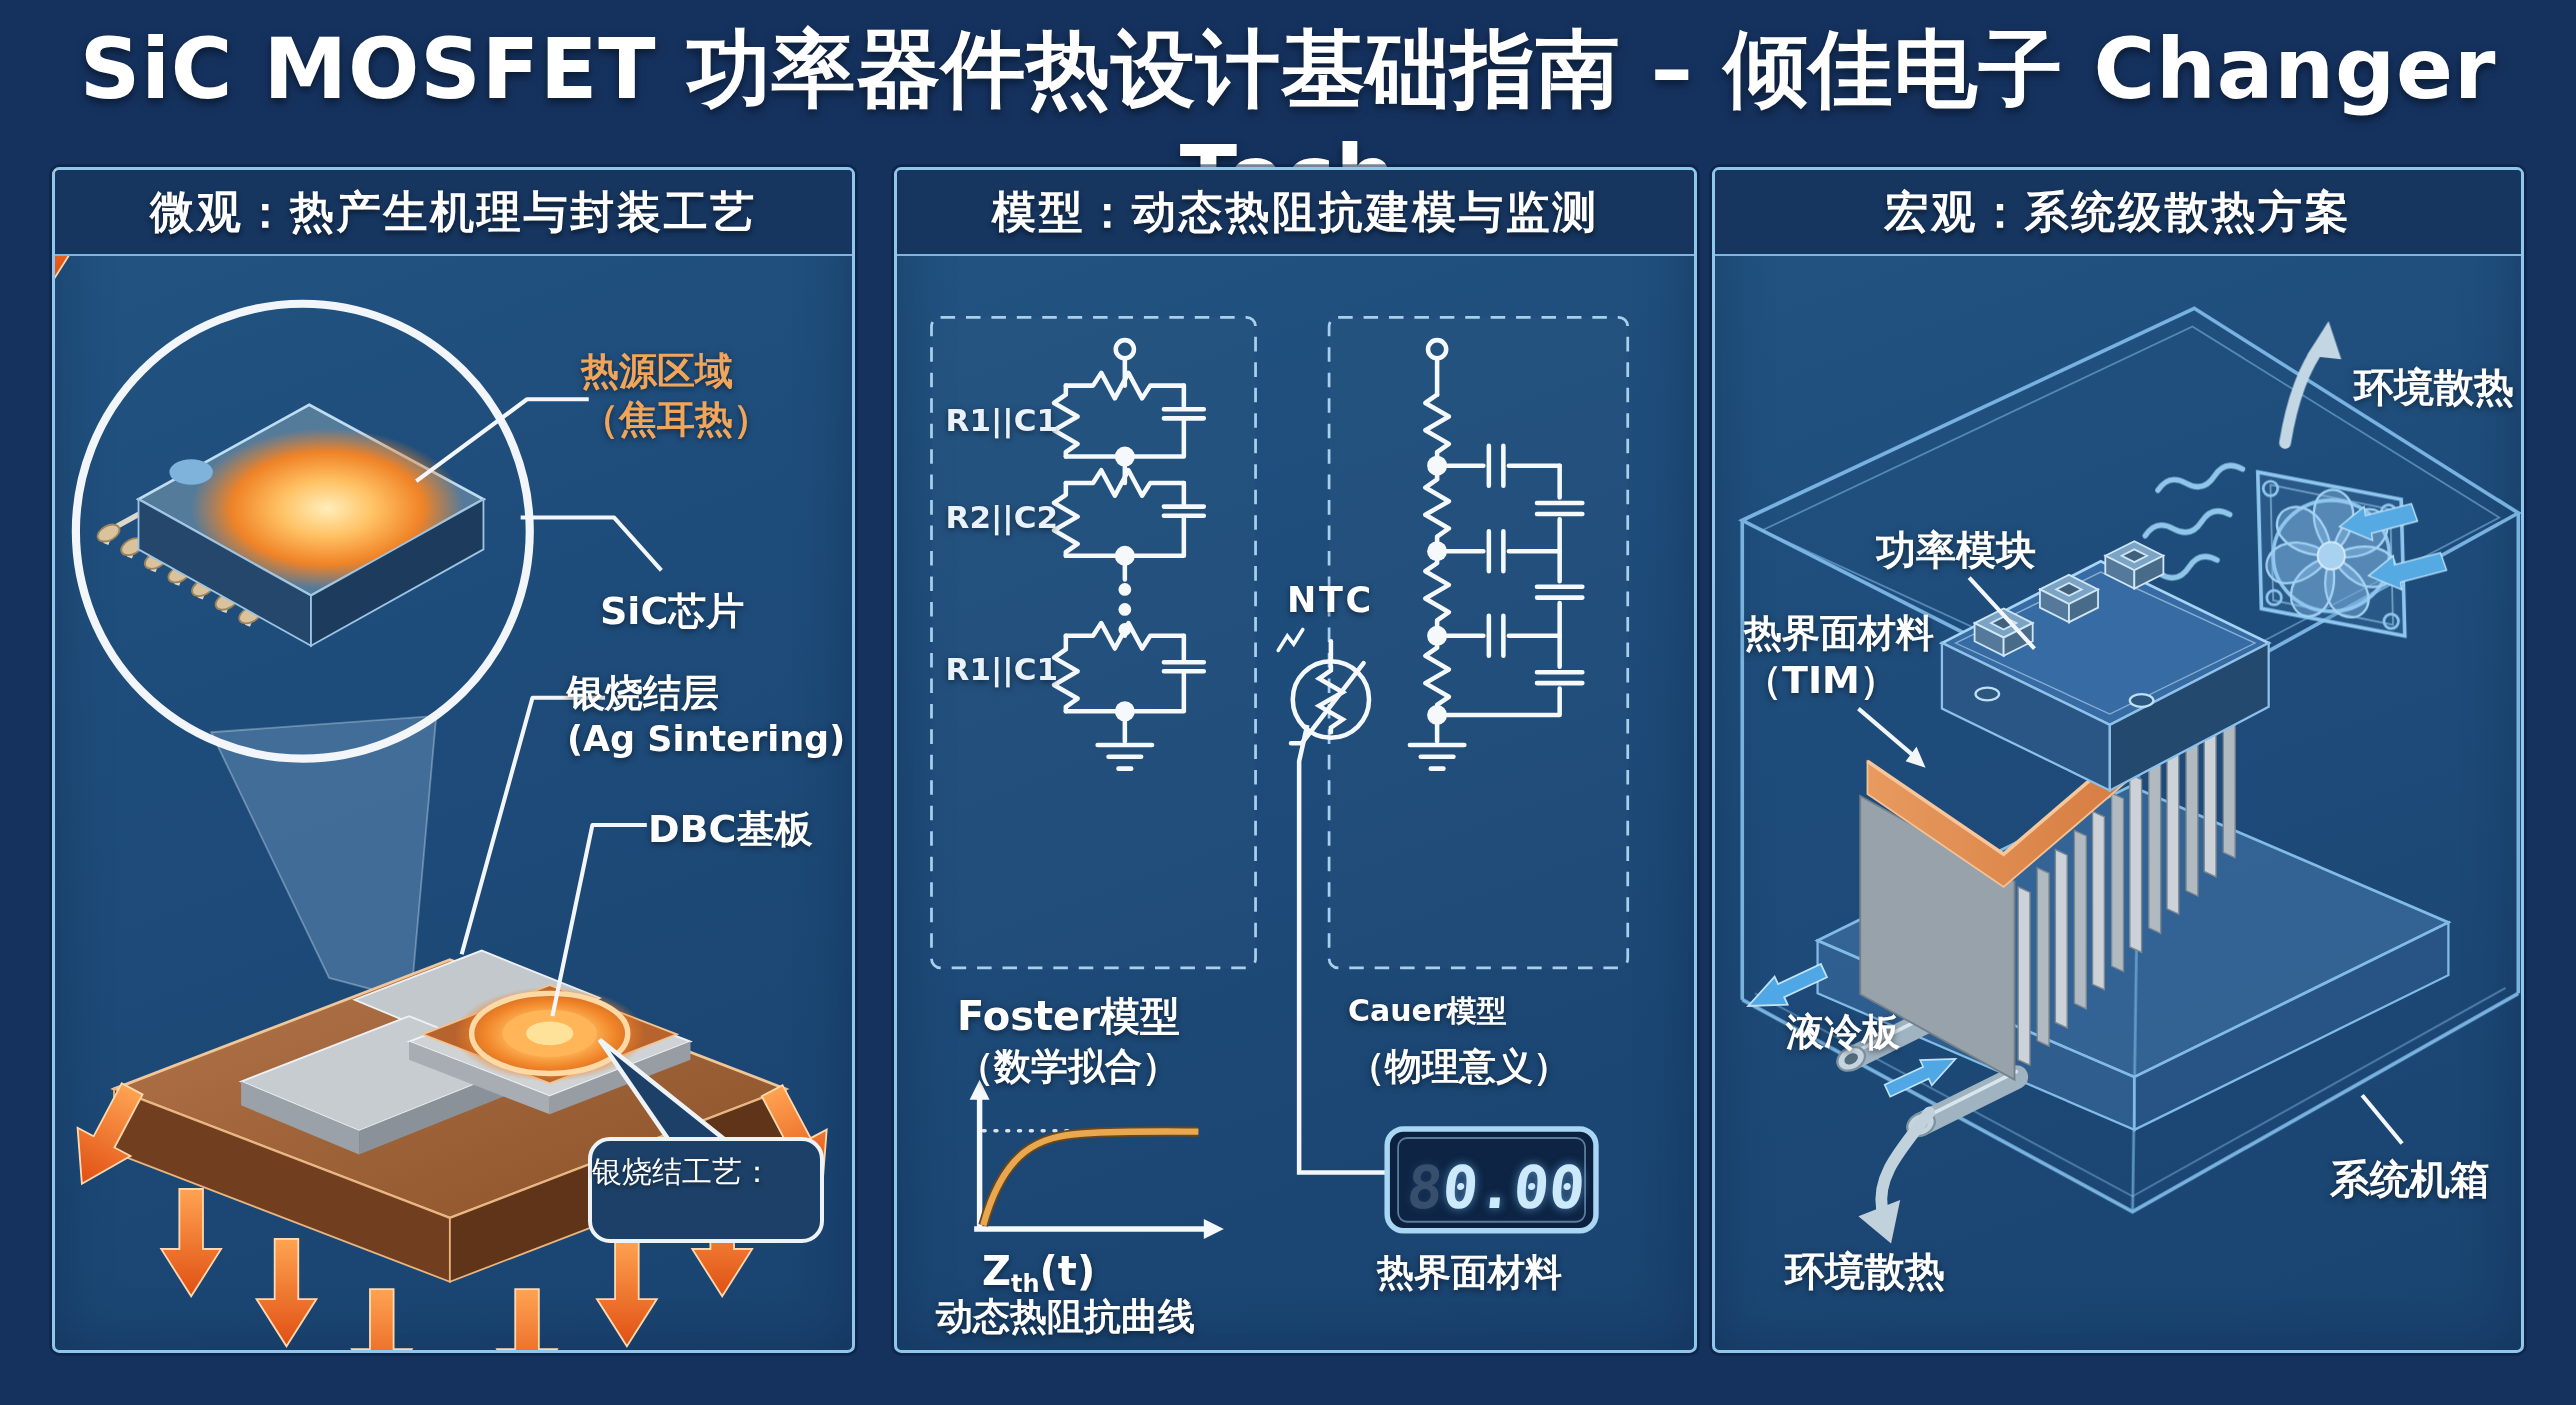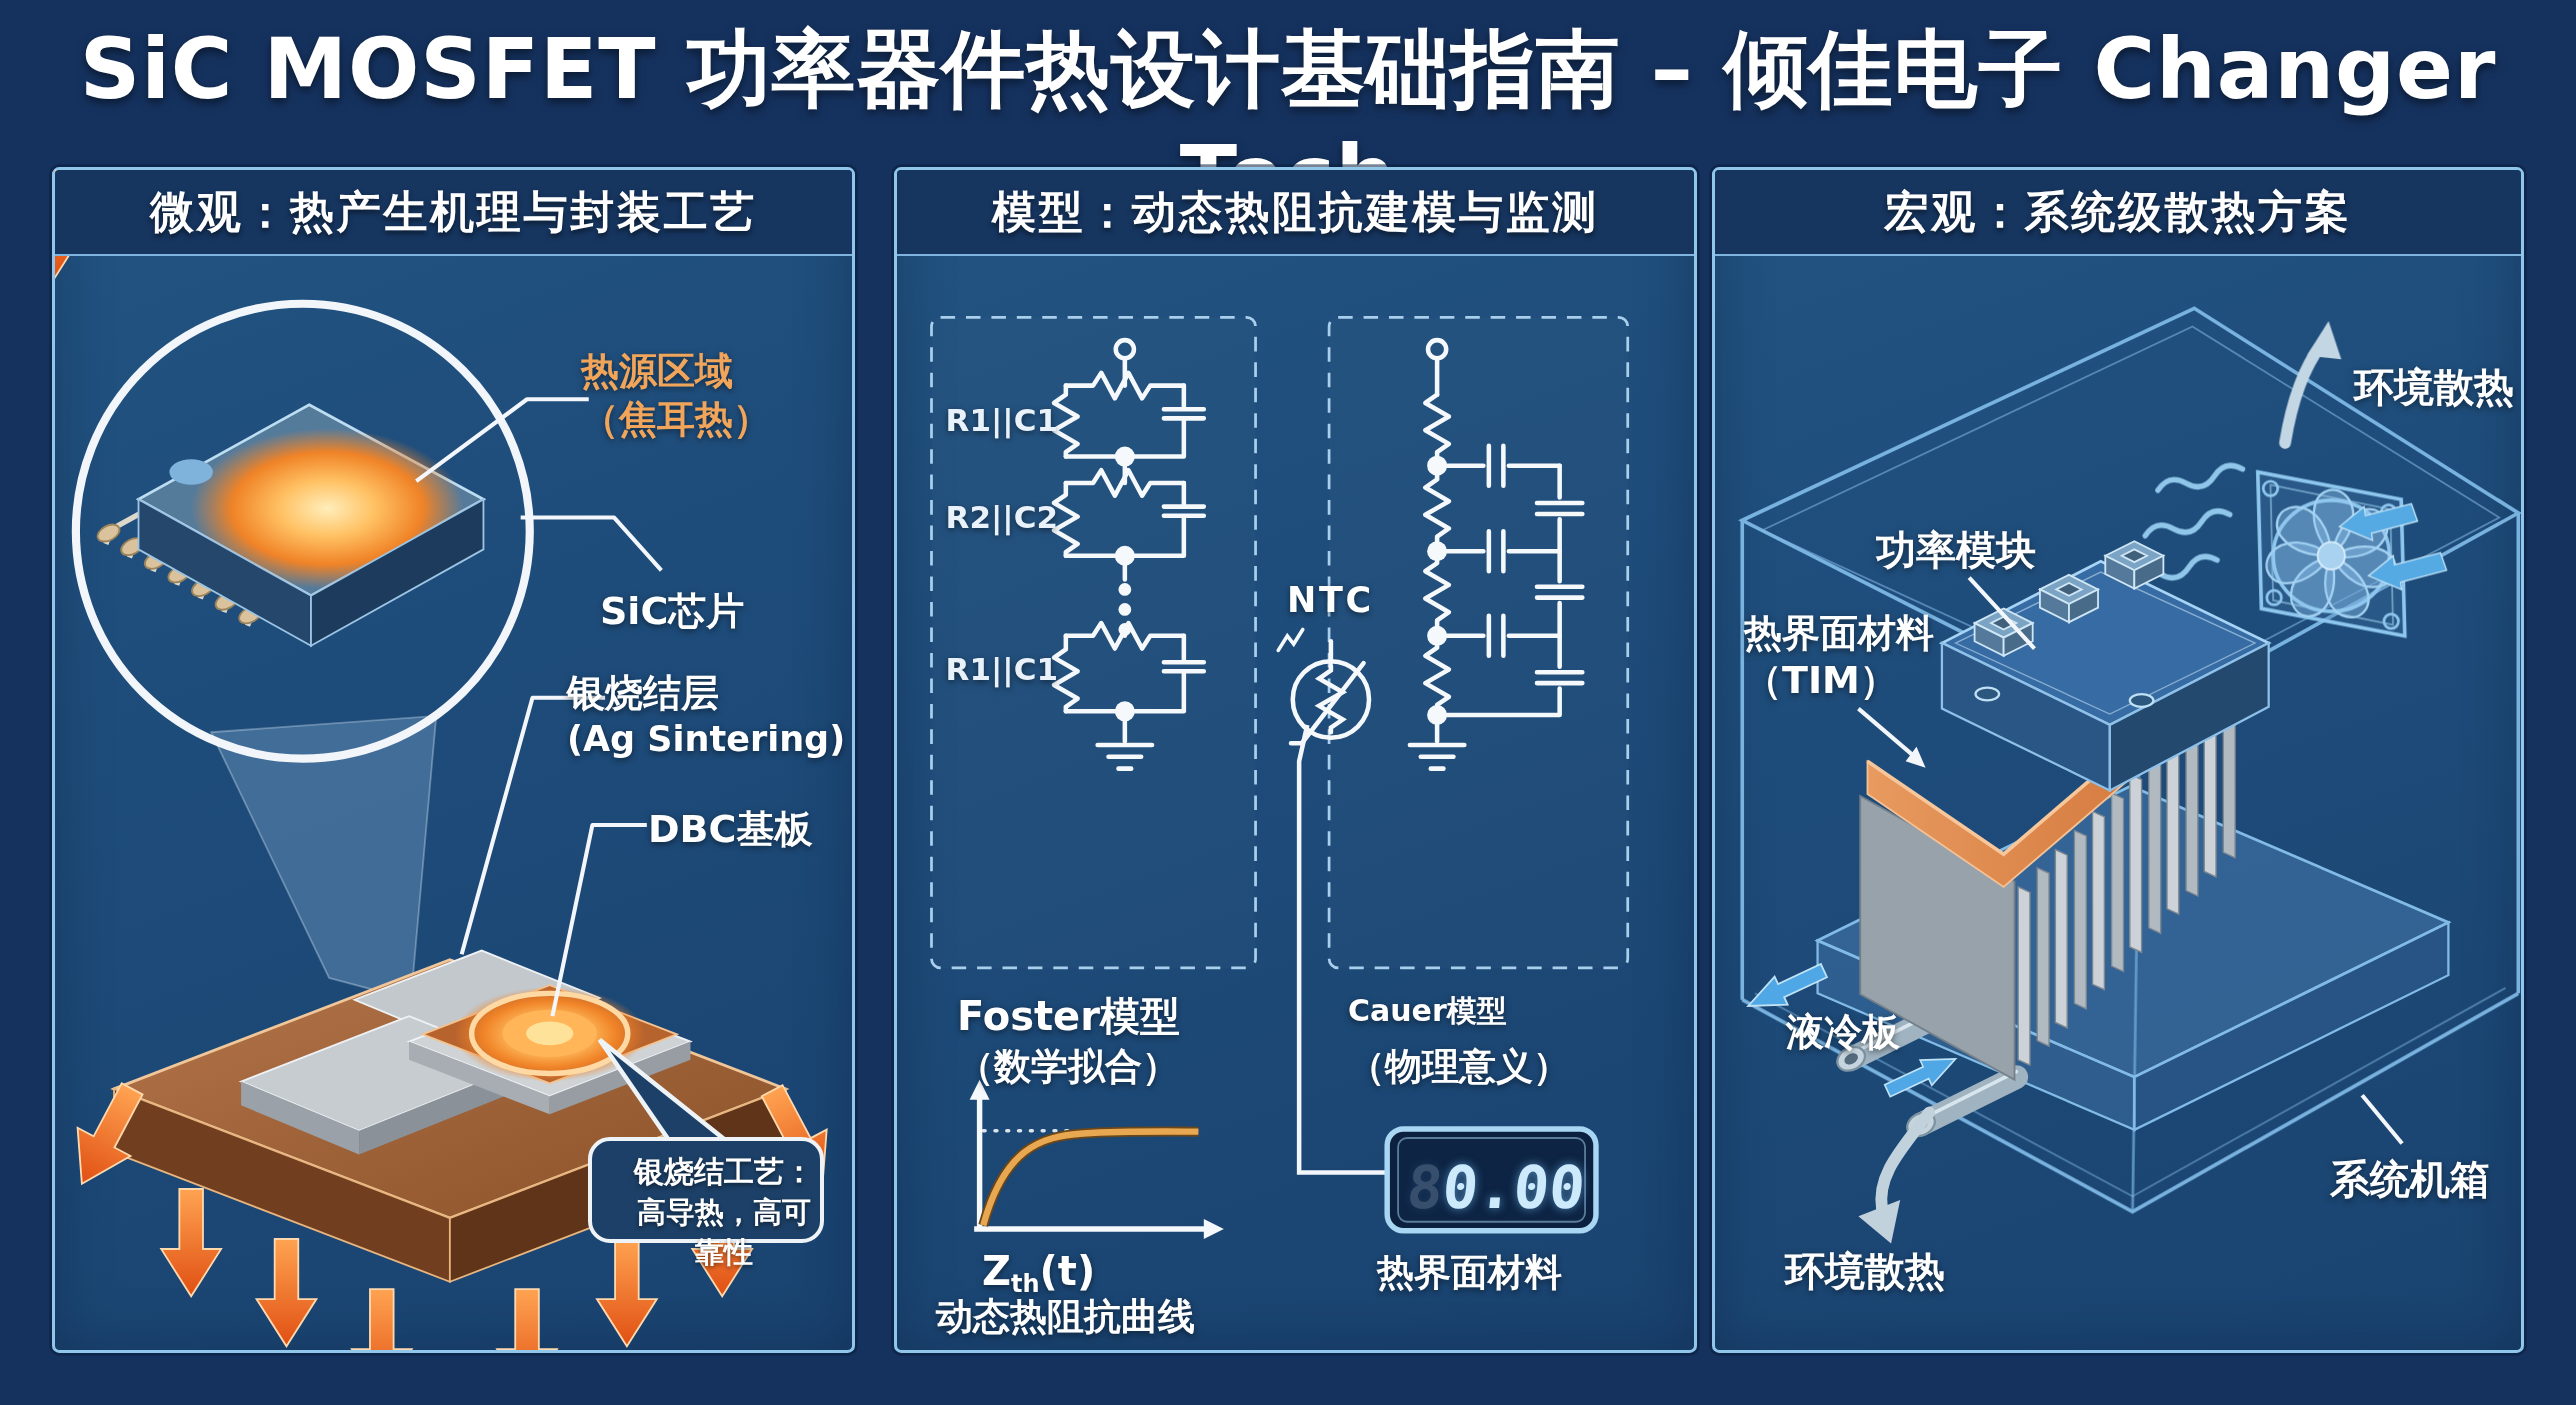--- a/index.html
+++ b/index.html
@@ -12,22 +12,22 @@
          border:3.7px solid #8fc6ea;border-radius:7.3px;box-shadow:0 0 0 2.7px rgba(10,30,60,.55), inset 0 0 55px rgba(8,25,55,.35);}
   .panel svg{position:absolute;left:0;top:0;width:100%;height:100%;z-index:1;}
   .panel-header{position:absolute;top:0;left:0;right:0;height:84px;background:#16355f;
          border-bottom:2.7px solid #7fb4de;display:flex;align-items:center;justify-content:center;
          color:#fff;font-size:44px;font-weight:700;letter-spacing:2.7px;z-index:5;
          text-shadow:0 2.7px 5.5px rgba(0,0,0,.5);border-radius:3.7px 3.7px 0 0;}
   .lbl{position:absolute;font-weight:700;color:#ffffff;text-align:left;z-index:6;
        line-height:1.18;text-shadow:0 1.8px 6.4px rgba(0,0,0,.5);}
   .orange{color:#f1a55a;}
   .callout{position:absolute;z-index:6;box-sizing:border-box;background:#1c4067;
-       border:4.6px solid #eef3f8;border-radius:22px;text-align:center;color:#fff;font-weight:700;
-       padding-top:11px;text-shadow:0 1.8px 4.6px rgba(0,0,0,.5);padding-left:36px;}
+       border:4.6px solid #eef3f8;border-radius:22px;text-align:left;color:#fff;font-weight:400;
+       padding-top:11px;text-shadow:0 1.8px 4.6px rgba(0,0,0,.5);}
   .seg{position:absolute;z-index:7;font-family:"DejaVu Sans Mono","Liberation Mono",monospace;
        font-weight:700;color:#cde9fc;text-align:center;transform:skewX(-5deg);
        text-shadow:0 0 9.1px rgba(120,200,255,.6);}
   .seg .ghost{opacity:.22;}
 </style>
 </head>
 <body>
 
 <div class="stage">
 
@@ -128,21 +128,20 @@
 
     <div class="panel-header">微观：热产生机理与封装工艺</div>
     <div class="lbl orange" style="left:526px;top:179px;width:247px;font-size:38px;">热源区域</div>
     <div class="lbl orange" style="left:526px;top:227px;width:247px;font-size:38px;">（焦耳热）</div>
     <div class="lbl" style="left:545px;top:419px;width:183px;font-size:38px;">SiC芯片</div>
     <div class="lbl" style="left:512px;top:501px;width:302px;font-size:38px;">银烧结层</div>
     <div class="lbl" style="left:512px;top:549px;width:302px;font-size:35px;">(Ag Sintering)</div>
     <div class="lbl" style="left:593px;top:637px;width:220px;font-size:38px;">DBC基板</div>
     <div class="callout" style="left:533px;top:967px;width:236px;height:106px;">
       <div style="font-size:30px;">银烧结工艺：</div>
-      <div style="font-size:29px;">高导热，高可靠性</div>
     </div>
   </section>
 
   <section class="panel" style="left:894px;width:803px;">
     <svg viewBox="0 0 878 1297" preserveAspectRatio="none">
       <defs>
         <g id="gnd" stroke="#f5f9fc" stroke-width="5" stroke-linecap="round">
           <line x1="-30" y1="0" x2="30" y2="0"></line>
             <line x1="-18" y1="13" x2="18" y2="13"></line>
             <line x1="-7" y1="26" x2="7" y2="26"></line>

